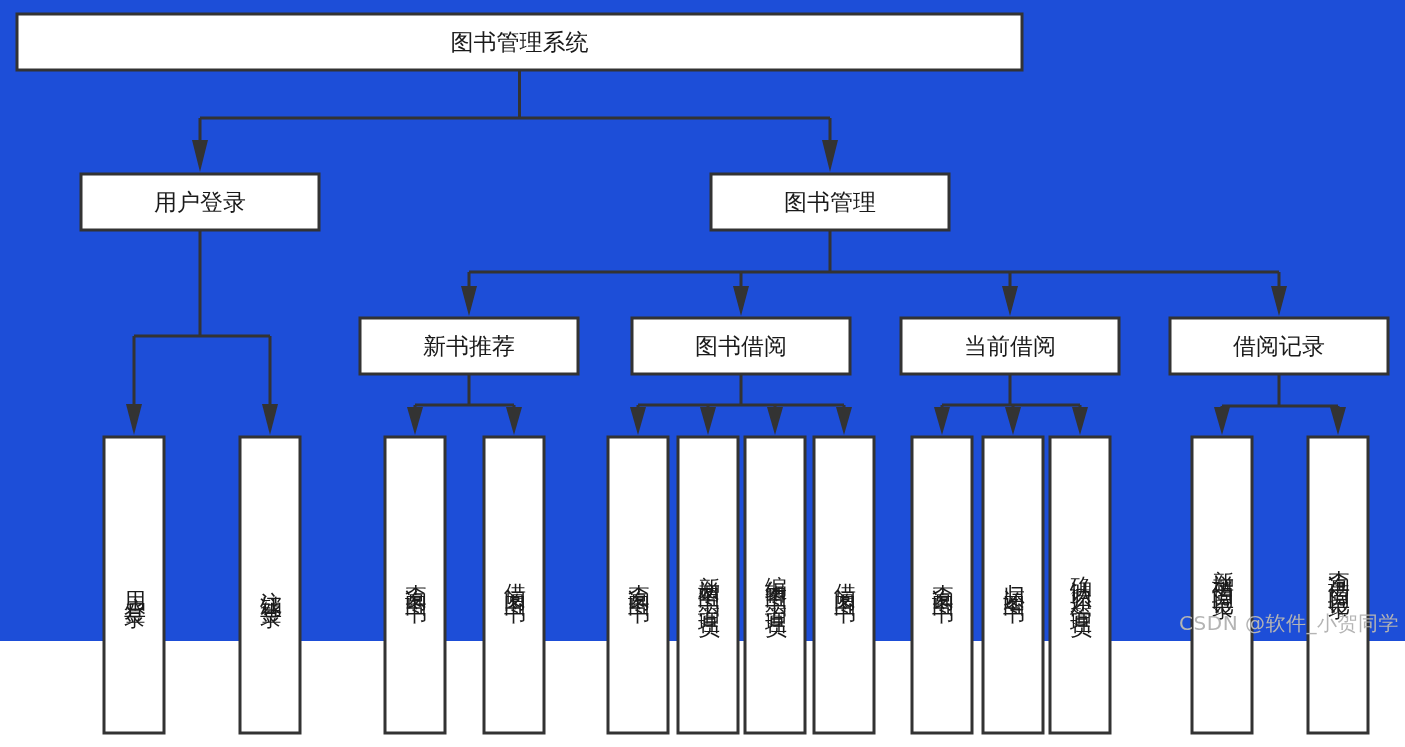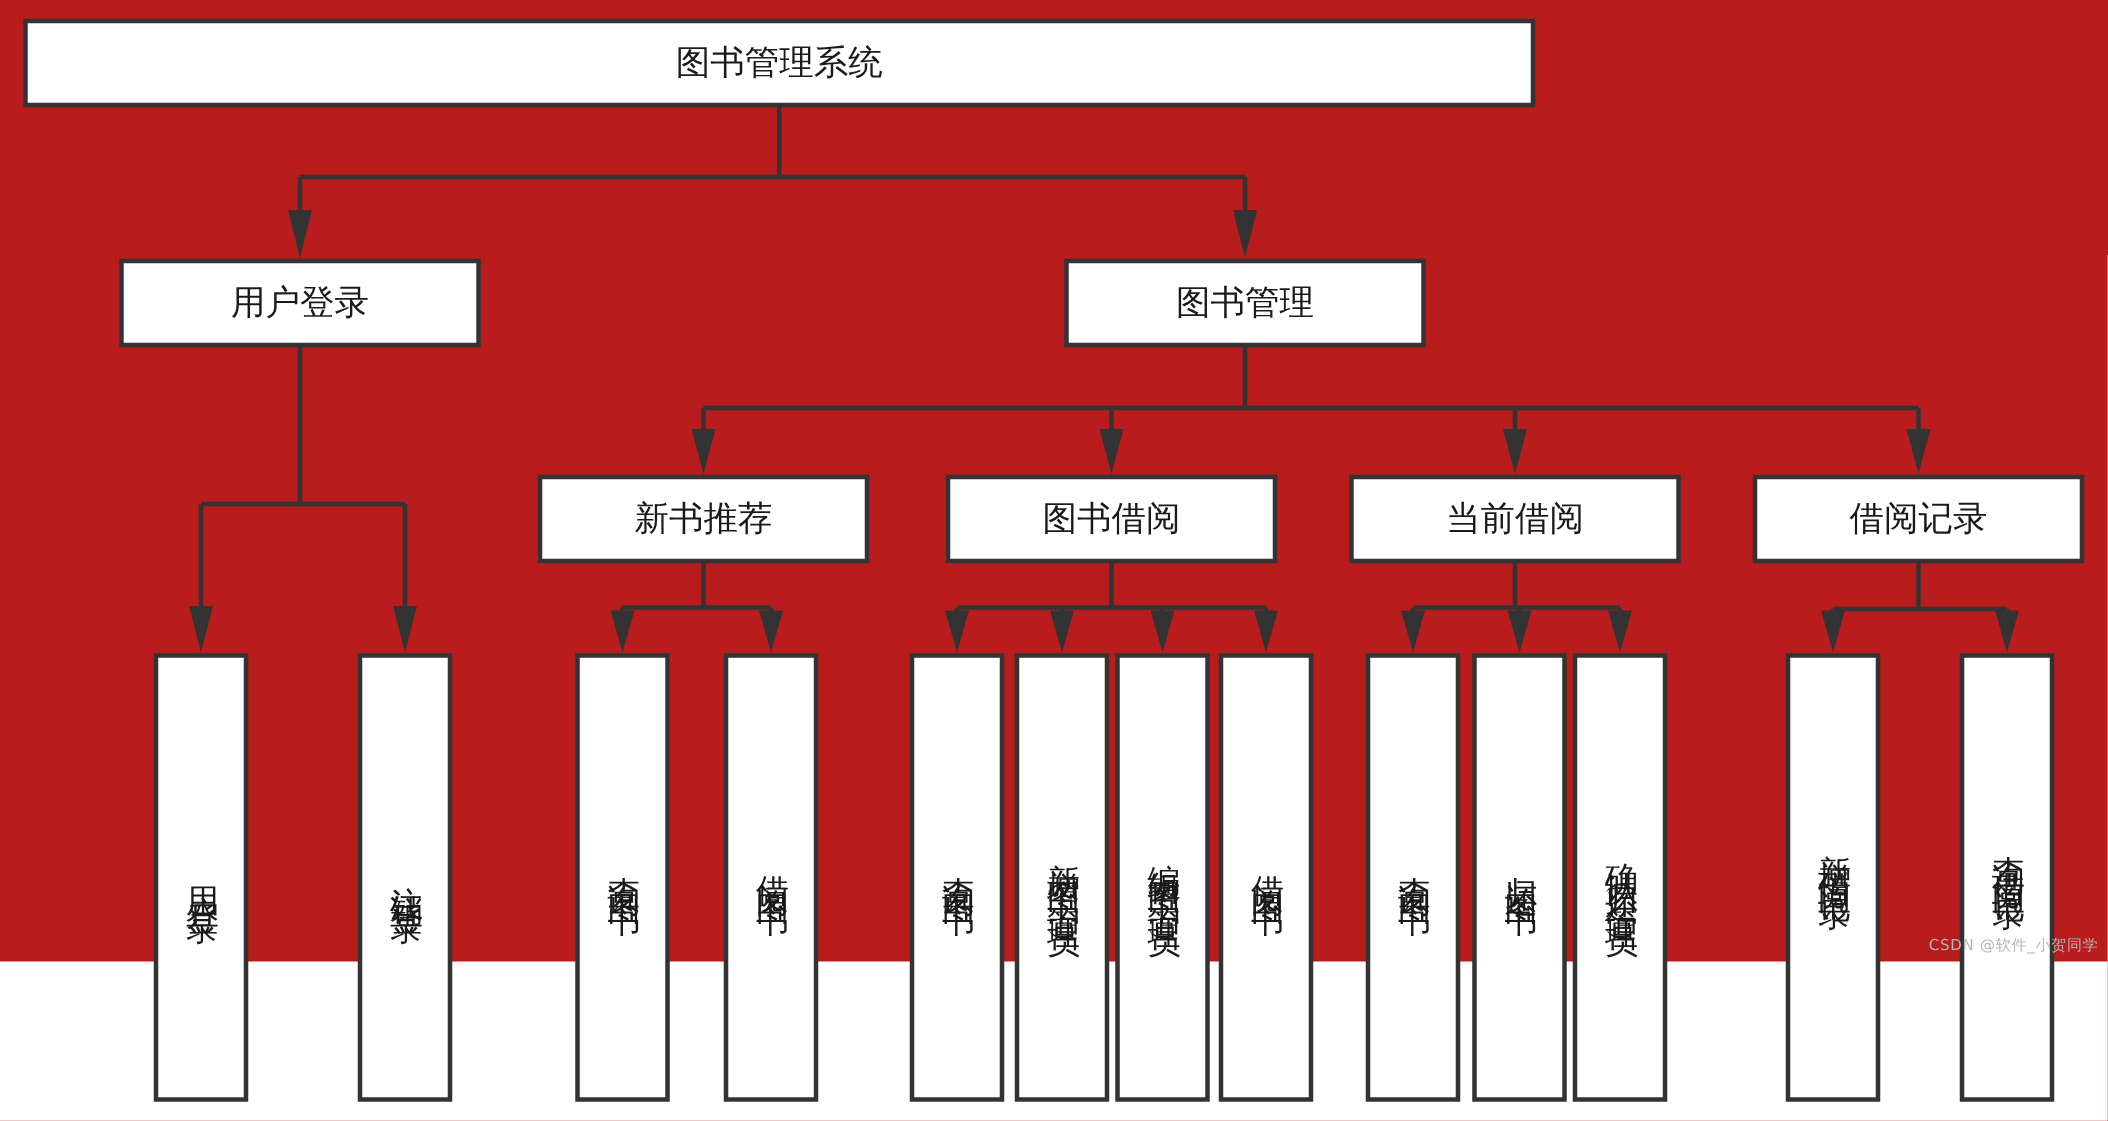--- a/index.html
+++ b/index.html
@@ -10,21 +10,21 @@
   body {
     width: 1405px;
     height: 747px;
     font-family: "DejaVu Sans", "Liberation Sans", sans-serif;
     overflow: hidden;
   }
   #diagram-root {
     position: relative;
     width: 1405px;
     height: 641px;
-    background: #b91c1c;
+    background: #1d4ed8;
   }
   svg.flow {
     position: absolute;
     top: 0;
     left: 0;
     width: 1405px;
     height: 747px;
     display: block;
   }
   .node-rect {
@@ -56,21 +56,21 @@
     text-anchor: middle;
     dominant-baseline: middle;
     writing-mode: vertical-rl;
     letter-spacing: 6px;
   }
   .watermark {
     position: absolute;
     right: 6px;
     bottom: 4px;
     font-family: "DejaVu Sans", "Liberation Sans", sans-serif;
-    font-size: 10px;
+    font-size: 20px;
     color: #b4b4b4;
     white-space: nowrap;
     letter-spacing: 0.5px;
   }
 </style>
 </head>
 <body>
 
 <div id="diagram-root">
 

